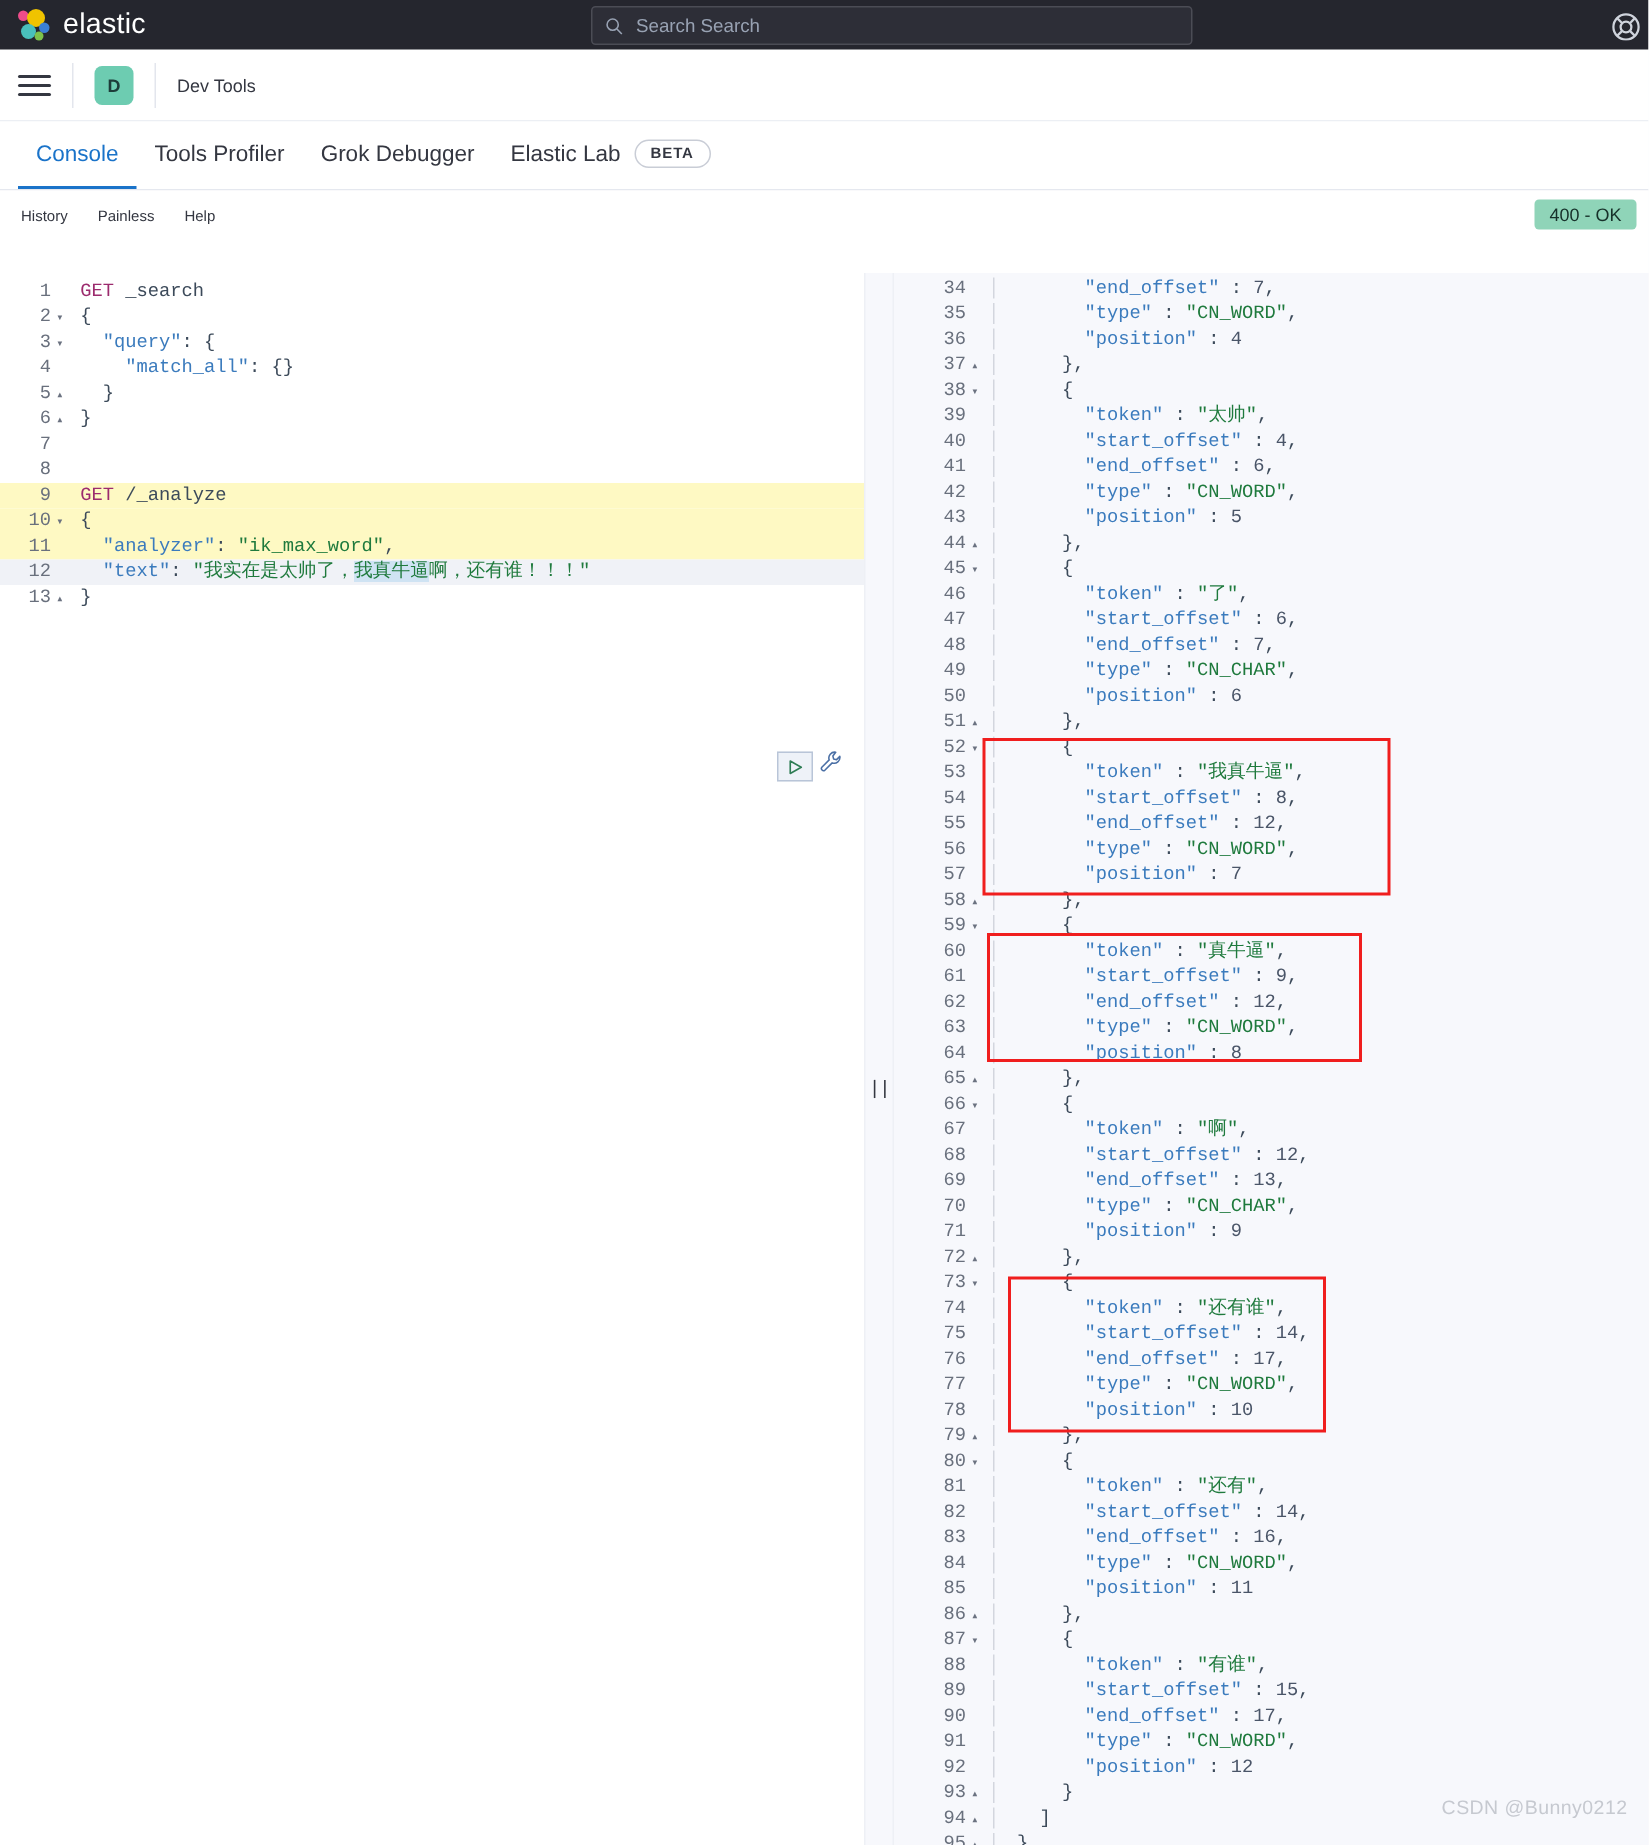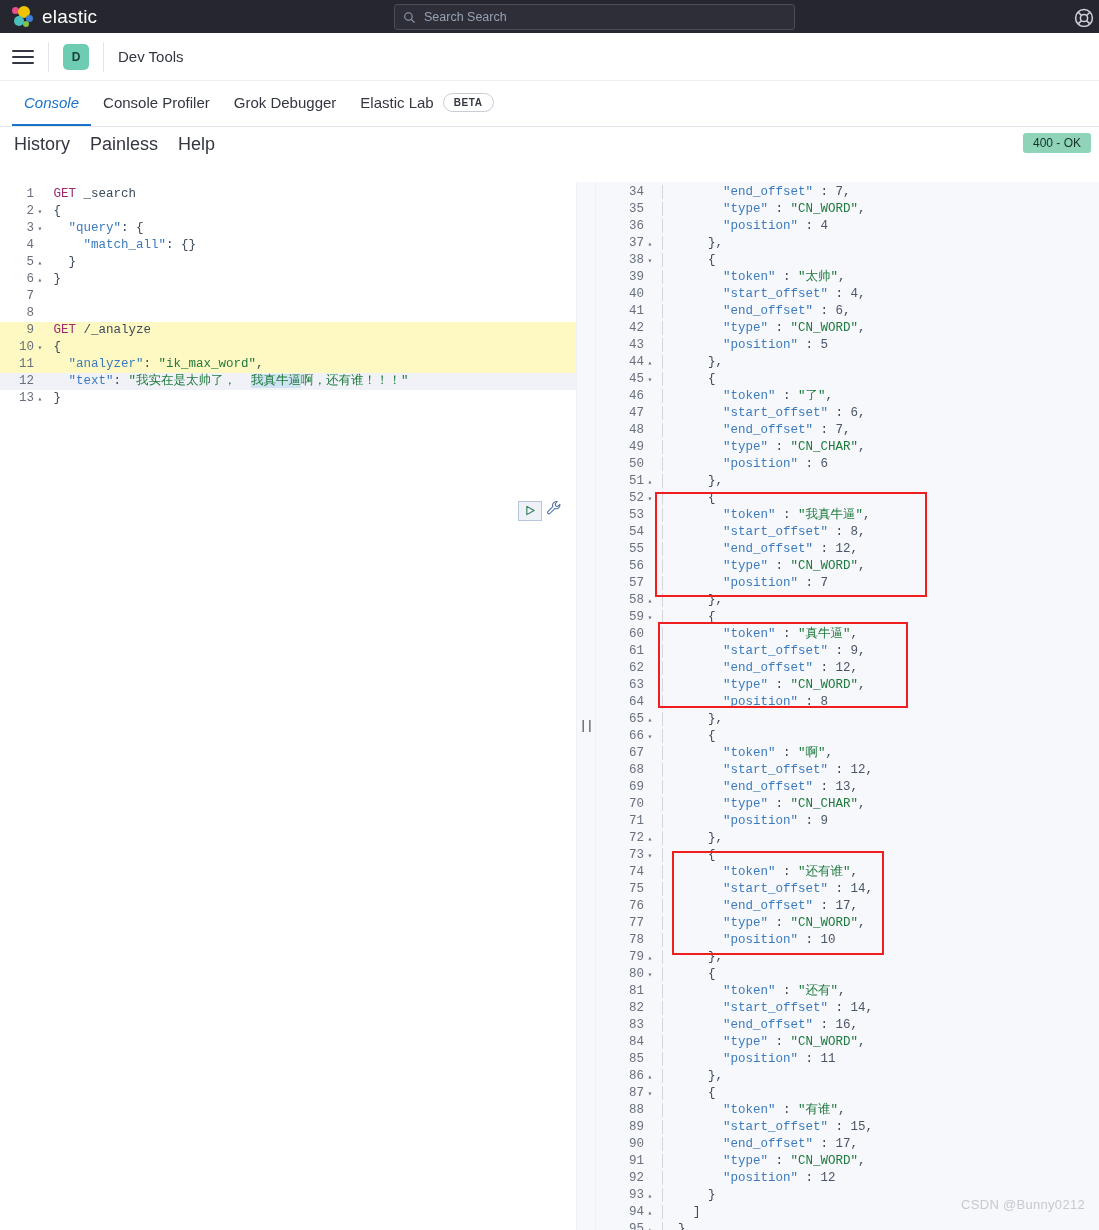--- a/index.html
+++ b/index.html
@@ -49,47 +49,47 @@
   }
   .hamburger { width: 22px; display: flex; flex-direction: column; gap: 4px; cursor: pointer; }
   .hamburger span { display: block; height: 2px; background: #343741; border-radius: 1px; }
   .vdiv { width: 1px; height: 30px; background: #e3e6ed; margin: 0 14px; }
   .app-badge {
     width: 26px; height: 26px; border-radius: 5px;
     background: #6dccb1; color: #1d3c39;
     font-size: 12px; font-weight: 700;
     display: flex; align-items: center; justify-content: center;
   }
-  .app-title { font-size: 15px; color: #343741; }
+  .app-title { font-size: 12px; color: #343741; }
 
   
   .tabrow {
     height: 46px; background: #fff;
     border-bottom: 1px solid #e5e8ef;
     display: flex; align-items: flex-end; padding-left: 12px;
   }
   .tab {
     height: 45px; display: flex; align-items: center; gap: 9px;
     padding: 0 12px; font-size: 15px; color: #343741; cursor: pointer;
     border-bottom: 2px solid transparent;
   }
-  .tab.active { color: #1a73c9; border-bottom-color: #1a73c9; font-weight: 400; font-style: italic; }
+  .tab.active { color: #1a73c9; border-bottom-color: #1a73c9; font-weight: 400; }
   .beta-badge {
     border: 1px solid #c9cdd6; border-radius: 10px;
     font-size: 10px; font-weight: 700; letter-spacing: .6px;
     padding: 3px 10px; color: #343741; background: #fff;
   }
 
   
   .subbar {
     height: 35px; display: flex; align-items: center;
     padding-left: 14px; gap: 20px; position: relative;
     background: #fff;
   }
-  .subbar .link { font-size: 18px; color: #343741; cursor: pointer; }
+  .subbar .link { font-size: 10px; color: #343741; cursor: pointer; }
   .status-badge {
     position: absolute; right: 8px; top: 6px;
     background: #8fd4b8; color: #17312a;
     font-size: 12px; padding: 3px 10px; border-radius: 3px;
   }
 
   
   .console {
     position: absolute; top: 182px; left: 0;
     width: 1099px; height: 1048px; display: flex;
@@ -130,21 +130,21 @@
   .editor-lines { padding-top: 4px; position: relative; }
   .editor-lines .row { padding-left: 0; }
 
   
   .k-method { color: #9c2b6e; }
   .k-url    { color: #3c4a5a; }
   .k-key    { color: #3b7bbd; }
   .k-str    { color: #1f7a3d; }
   .k-num    { color: #4a5568; }
   .k-punct  { color: #3c4a5a; }
-  .sel-hl   { background: #cfe3f3; margin-left: 15px; }
+  .sel-hl   { background: #cfe3f3; }
 
   .action-icons {
     position: absolute; left: 518px; top: 318px;
     display: flex; align-items: center; gap: 4px;
   }
   .play-box {
     width: 24px; height: 20px; border: 1px solid #b9c5d8;
     background: #eef2f8; display: flex; align-items: center; justify-content: center;
     cursor: pointer;
   }
@@ -211,21 +211,21 @@
   <div class="app-badge">D</div>
   <div class="vdiv"></div>
   <div class="app-title">Dev Tools</div>
 </div>
 
 <div class="tabrow" id="tabbar">
     <div class="tab active">
       <span>Console</span>
     </div>
     <div class="tab">
-      <span>Console Profiler</span>
+      <span>Tools Profiler</span>
     </div>
     <div class="tab">
       <span>Grok Debugger</span>
     </div>
     <div class="tab">
       <span>Elastic Lab</span>
       <span class="beta-badge">BETA</span>
     </div>
   </div>
 

